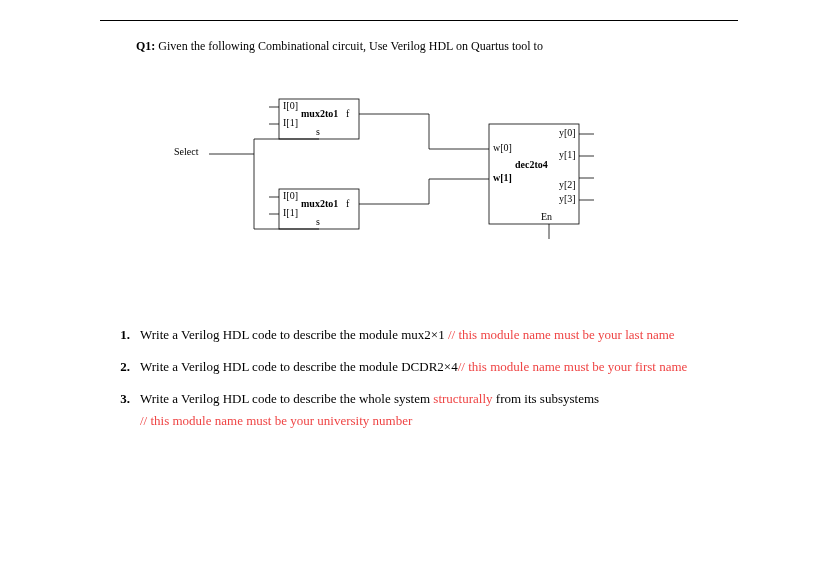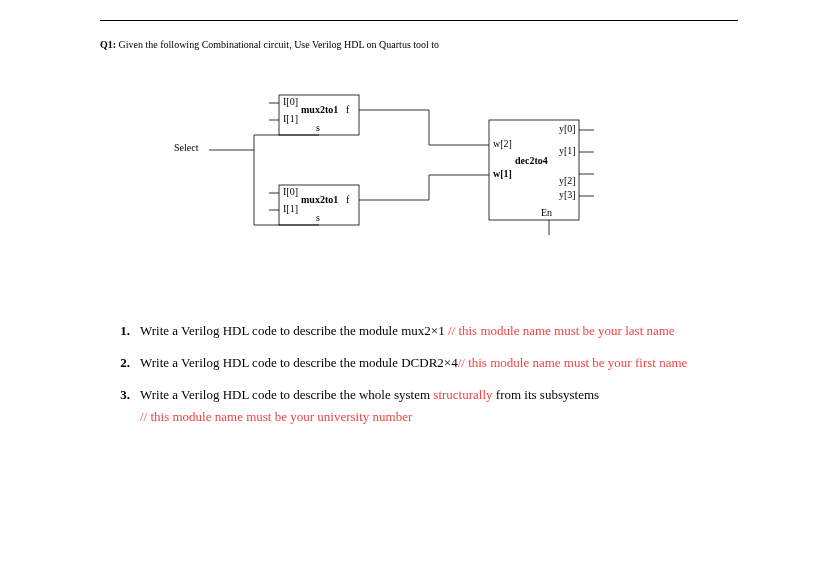--- a/index.html
+++ b/index.html
@@ -12,22 +12,23 @@
       position: relative;
     }
     .page {
       padding: 20px 80px 20px 100px;
     }
     .hr-top {
       border-top: 1px solid #000;
       margin-bottom: 18px;
     }
     .question-prompt {
-      font-size: 10px;
+      font-size: 12px;
       margin-bottom: 40px;
+      margin-left: 36px;
     }
     .question-prompt strong {
       font-weight: bold;
     }
     .diagram-area {
       position: relative;
       width: 500px;
       height: 170px;
       margin: 0 auto 60px auto;
     }
@@ -124,21 +125,21 @@
     <div class="diag-label" style="left:132px; top:14px; font-weight:bold;">mux2to1</div>
     <div class="diag-label" style="left:177px; top:14px;">f</div>
     <div class="diag-label" style="left:147px; top:32px;">s</div>
 
     <div class="diag-label" style="left:114px; top:96px;">I[0]</div>
     <div class="diag-label" style="left:114px; top:113px;">I[1]</div>
     <div class="diag-label" style="left:132px; top:104px; font-weight:bold;">mux2to1</div>
     <div class="diag-label" style="left:177px; top:104px;">f</div>
     <div class="diag-label" style="left:147px; top:122px;">s</div>
 
-    <div class="diag-label" style="left:324px; top:48px;">w[2]</div>
+    <div class="diag-label" style="left:324px; top:48px;">w[0]</div>
     <div class="diag-label" style="left:324px; top:78px;font-weight:bold;">w[1]</div>
     <div class="diag-label" style="left:346px; top:65px; font-weight:bold;text-align:right;">dec2to4</div>
     <div class="diag-label" style="left:390px; top:33px;">y[0]</div>
     <div class="diag-label" style="left:390px; top:55px;">y[1]</div>
     <div class="diag-label" style="left:390px; top:77px;margin-top:8px;">y[2]</div>
     <div class="diag-label" style="left:390px; top:99px;">y[3]</div>
     <div class="diag-label" style="left:372px; top:117px;">En</div>
   </div>
 
   <div class="list-area">

